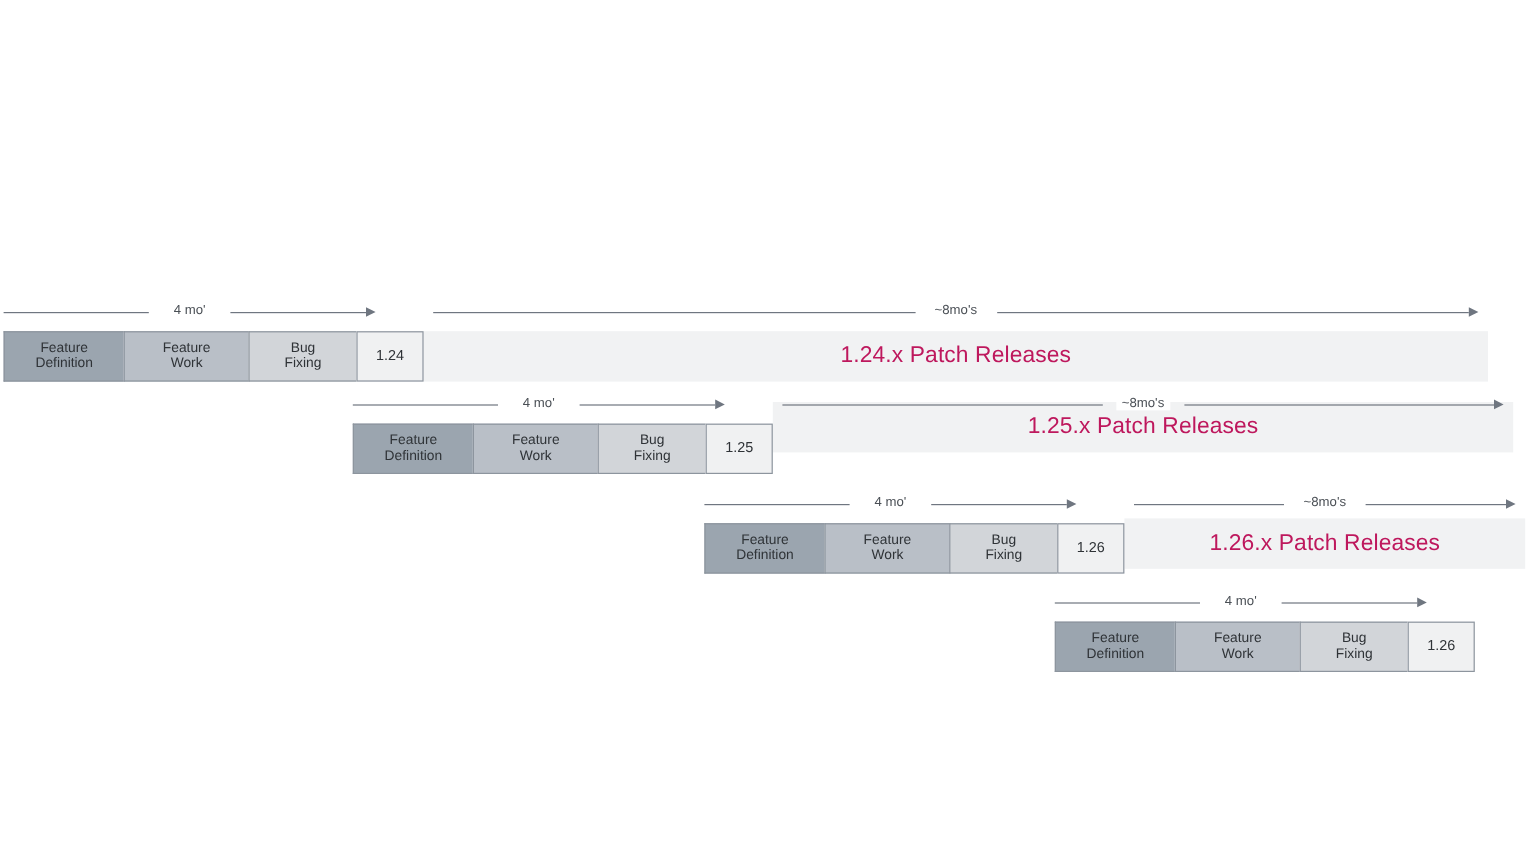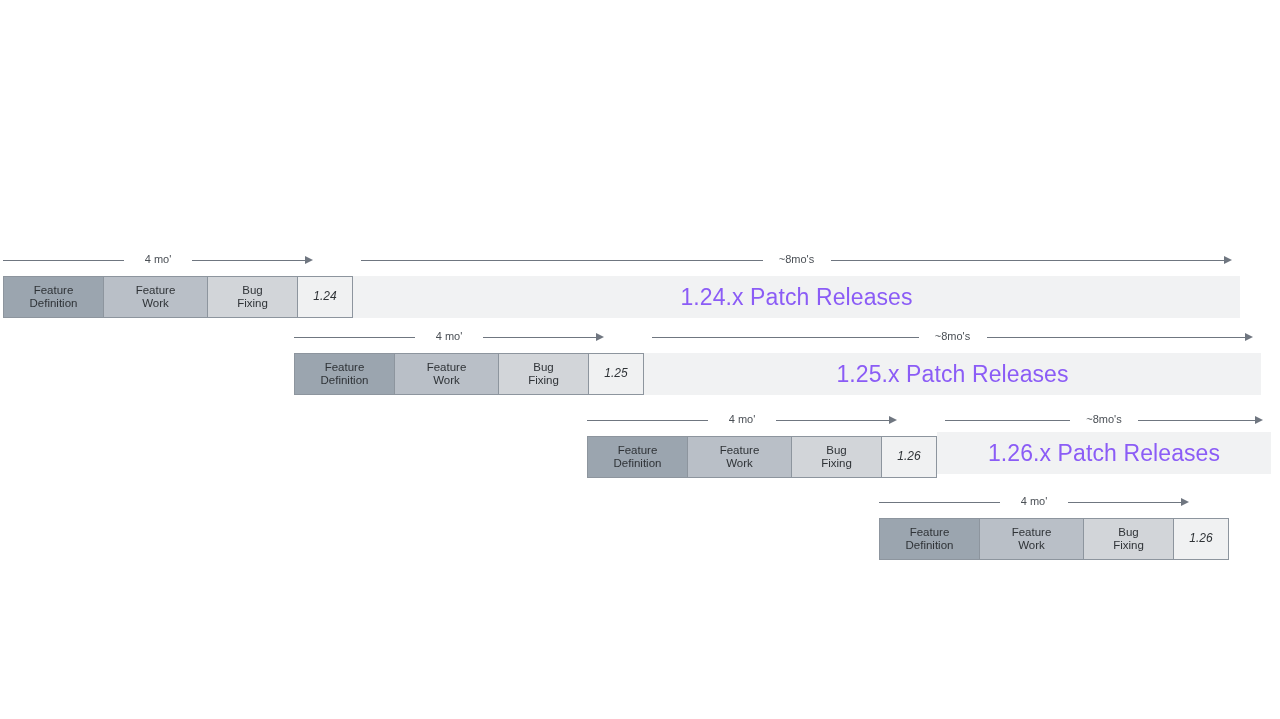--- a/index.html
+++ b/index.html
@@ -39,22 +39,22 @@
   }
   .patch-band-label {
     position: absolute;
     left: 0;
     top: 0;
     width: 100%;
     height: 100%;
     display: flex;
     align-items: center;
     justify-content: center;
-    font-size: 23px;
-    color: #8b5cf6;
+    font-size: 19px;
+    color: #be185d;
     letter-spacing: 0.1px;
     white-space: nowrap;
   }
 
   
   .phase-strip {
     position: absolute;
     display: flex;
     box-sizing: border-box;
   }
@@ -67,21 +67,20 @@
     align-items: center;
     justify-content: center;
     font-size: 11.5px;
     line-height: 13.5px;
     color: #2f3337;
     text-align: center;
     white-space: nowrap;
   }
   .phase-box:last-child {
     border-right-width: 1px;
-    font-style: italic;
   }
   .phase-box.p-definition { background: #9ba5af; }
   .phase-box.p-work       { background: #b9bfc7; }
   .phase-box.p-bugfix     { background: #d2d5d9; }
   .phase-box.p-version    { background: #f0f1f2; font-size: 12px; }
 
   
   .measure {
     position: absolute;
     height: 20px;
@@ -144,21 +143,21 @@
         <div class="measure-label" style="left: 155px;">4 mo'</div>
       </div>
       <div class="measure" style="left: 361px; top: 250px; width: 871px;">
         <div class="rule" style="left: 0px; width: 401.5px;"></div>
         <div class="rule" style="left: 469.5px; width: 393.5px;"></div>
         <div class="arrowhead" style="left: 863px;"></div>
         <div class="measure-label" style="left: 435.5px;">~8mo's</div>
       </div>
     </div>
     <div class="release-row">
-      <div class="patch-band" style="left: 644px; top: 353px; width: 617px; height: 42px;">
+      <div class="patch-band" style="left: 644px; top: 335px; width: 617px; height: 42px;">
         <div class="patch-band-label">1.25.x Patch Releases</div>
       </div>
       <div class="phase-strip" style="left: 294px; top: 353px; height: 42px; width: 350px;">
         <div class="phase-box p-definition" style="width: 100px;">
           <span>Feature</span>
           <span>Definition</span>
         </div>
         <div class="phase-box p-work" style="width: 104px;">
           <span>Feature</span>
           <span>Work</span>

